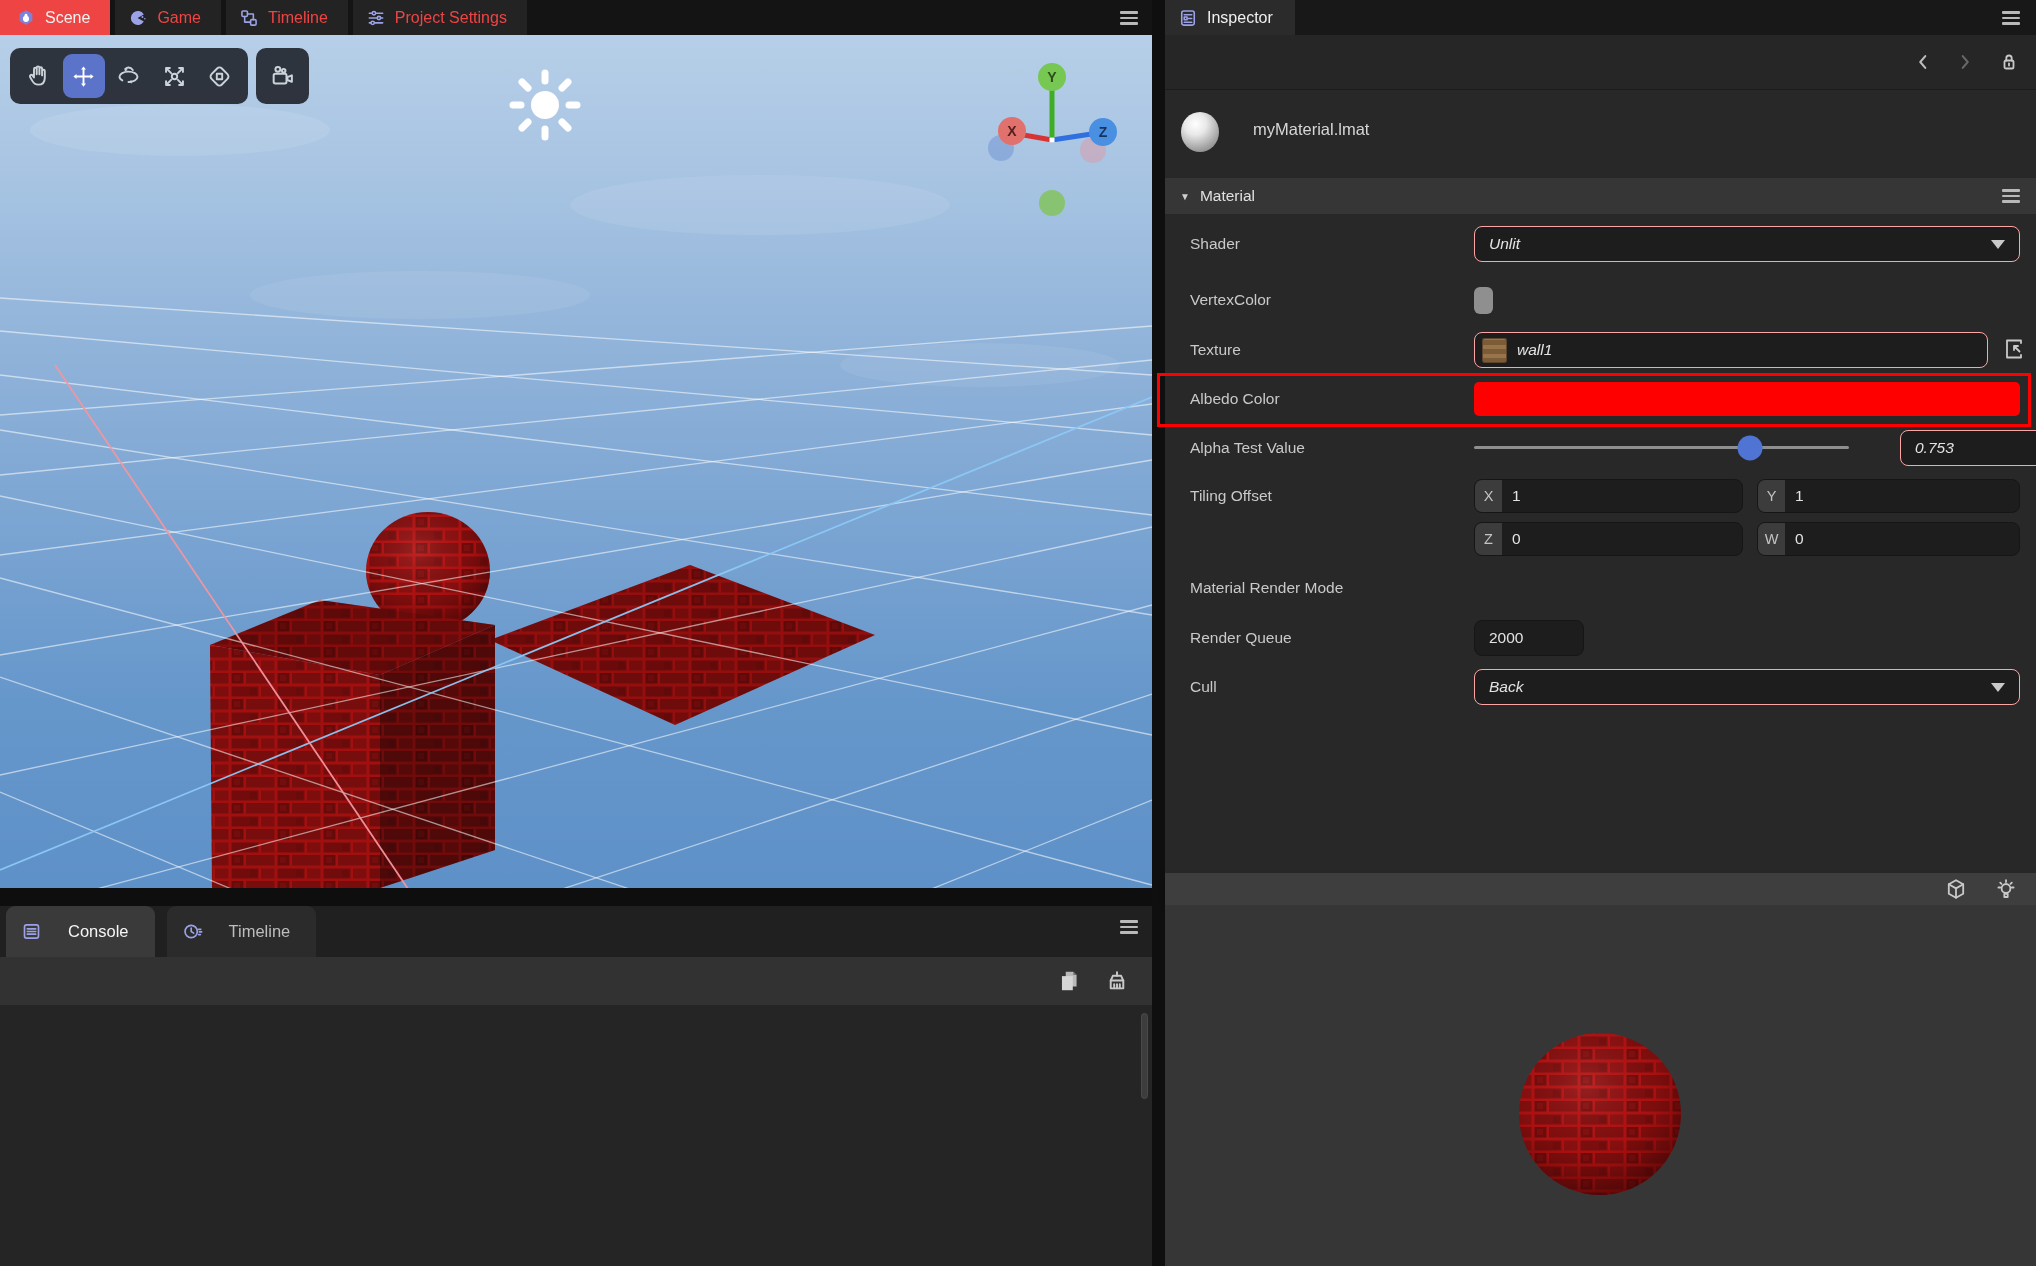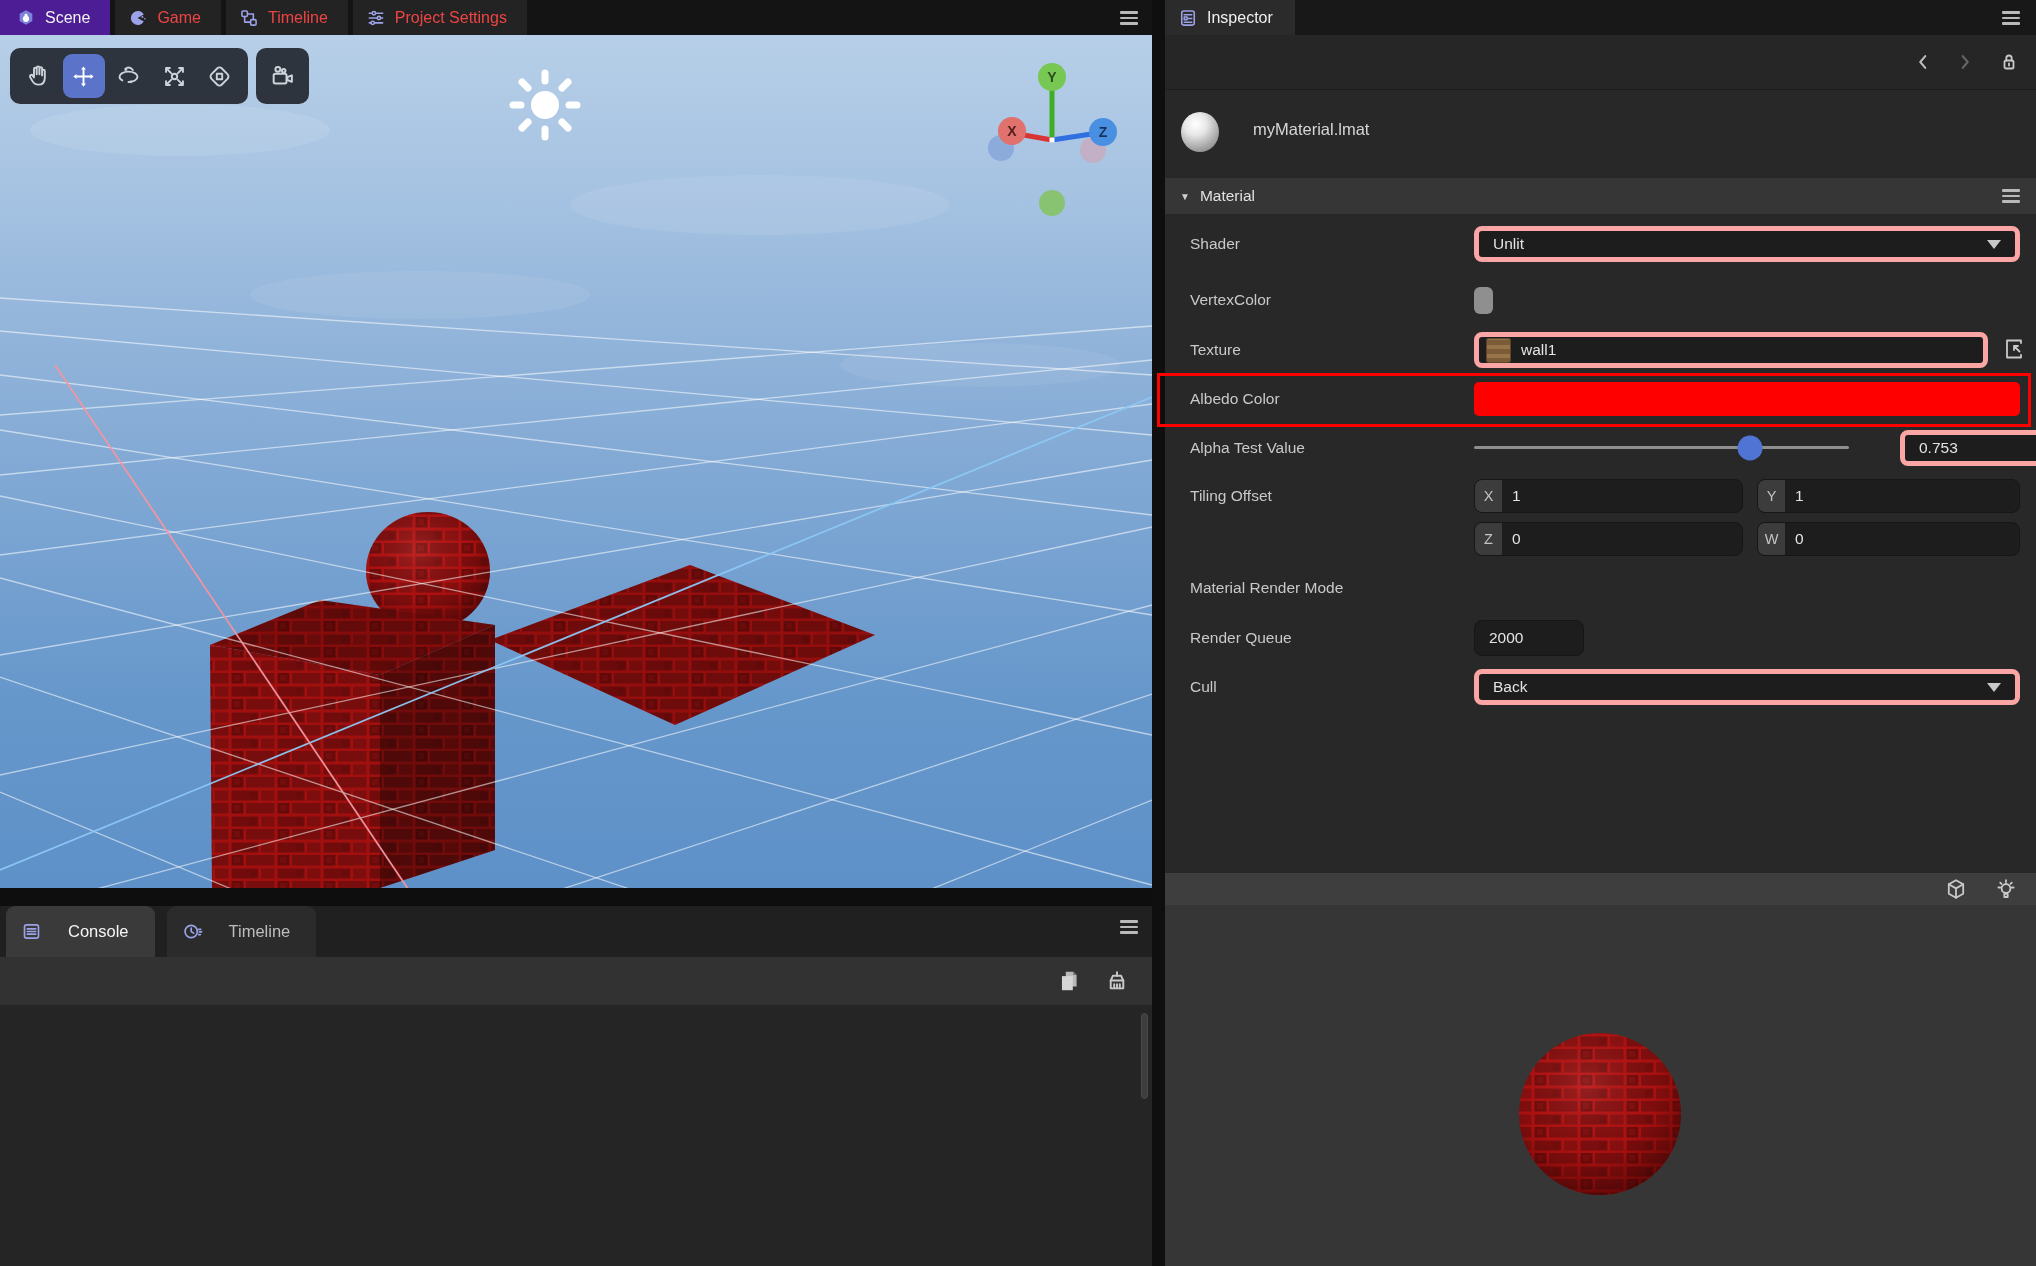--- a/index.html
+++ b/index.html
@@ -9,21 +9,21 @@
 
   
   .hamburger { display:flex; flex-direction:column; justify-content:center; gap:3px; width:18px; height:16px; cursor:pointer; }
   .hamburger i { display:block; height:2.5px; background:#b9b9b9; border-radius:1px; }
 
   
   .left { position:absolute; left:0; top:0; width:1152px; height:1266px; background:#141414; }
 
   .main-tabbar { position:absolute; left:0; top:0; width:1152px; height:35px; background:#141414; display:flex; align-items:stretch; }
   .mtab { display:flex; align-items:center; gap:9px; padding:0 20px 0 13px; background:#232323; color:#ef4444; font-size:16px; margin-right:5px; cursor:pointer; }
-  .mtab.active { background:#4c1d95; color:#f2f2f2;padding-left:16px; }
+  .mtab.active { background:#ef4444; color:#f2f2f2;padding-left:16px; }
   .mtab svg { width:20px; height:20px; }
   .scene-menu { position:absolute; right:14px; top:10px; }
 
   .viewport { position:absolute; left:0; top:35px; width:1152px; height:853px;
       background:linear-gradient(180deg,#b7cfe8 0%,#a6c3e2 18%,#8fb2d9 38%,#7aa4d2 58%,#6697cb 78%,#5e91c8 100%); overflow:hidden; }
   .scene-svg { position:absolute; inset:0; }
 
   .vp-toolbar { position:absolute; left:10px; top:13px; height:56px; width:238px; background:rgba(35,40,48,.93);
       border-radius:10px; display:flex; align-items:center; justify-content:space-around; padding:0 6px; }
   .vp-tool { width:42px; height:44px; display:flex; align-items:center; justify-content:center; border-radius:9px; cursor:pointer; }
@@ -68,21 +68,21 @@
   .asset-sphere { position:absolute; left:16px; top:12px; width:38px; height:40px; border-radius:50%;
       background:radial-gradient(circle at 38% 30%,#ffffff 0%,#e8e8e8 30%,#a9a9a9 65%,#6f6f6f 100%); }
   .asset-name { position:absolute; left:88px; top:20px; font-size:16.5px; color:#d6d6d6; }
 
   .section-header { position:absolute; left:0; top:178px; width:871px; height:36px; background:#363636;
       display:flex; align-items:center; gap:10px; padding-left:15px; color:#e0e0e0; font-size:15.5px; }
   .tri { font-size:10px; color:#cfcfcf; }
   .section-menu { position:absolute; right:16px; top:10px; }
 
   .prop-label { position:absolute; left:25px; font-size:15.5px; color:#c9c9c9; transform:translateY(-50%); white-space:nowrap; }
-  .field, .dropdown { position:absolute; left:309px; background:#1d1d1d; border:5px solid #fca5a5; border-radius:8px; color:#e3e3e3; font-size:15.5px; }
+  .field, .dropdown { position:absolute; left:309px; background:#1d1d1d; border:1px solid #fca5a5; border-radius:8px; color:#e3e3e3; font-size:15.5px;font-style:italic; }
   .dropdown { width:546px; height:36px; display:flex; align-items:center; padding:0 14px; cursor:pointer; }
   .dd-caret { margin-left:auto; width:0; height:0; border-left:7px solid transparent; border-right:7px solid transparent; border-top:9px solid #c9c9c9; }
   .checkbox { position:absolute; left:309px; width:19px; height:27px; border-radius:6px; background:#8f8f8f; cursor:pointer; }
   .tex-field { width:514px; height:36px; display:flex; align-items:center; gap:10px; padding:0 7px; cursor:pointer; }
   .tex-thumb { width:25px; height:25px; border-radius:3px;
       background:repeating-linear-gradient(0deg,#7c5c38 0 5px,#97744a 5px 9px),#8a6a42;
       box-shadow:inset 0 0 0 1px #5e462a; }
   .tex-pick { position:absolute; left:834px; top:-2px; width:30px; height:38px; display:flex; align-items:center; justify-content:center; cursor:pointer; background:transparent; border:none; }
   .swatch { position:absolute; left:309px; width:546px; height:34px; border-radius:5px; background:#ff0000; cursor:pointer; }
   .slider-track { position:absolute; left:309px; width:375px; height:3px; background:#8f8f8f; border-radius:2px; cursor:pointer; }

